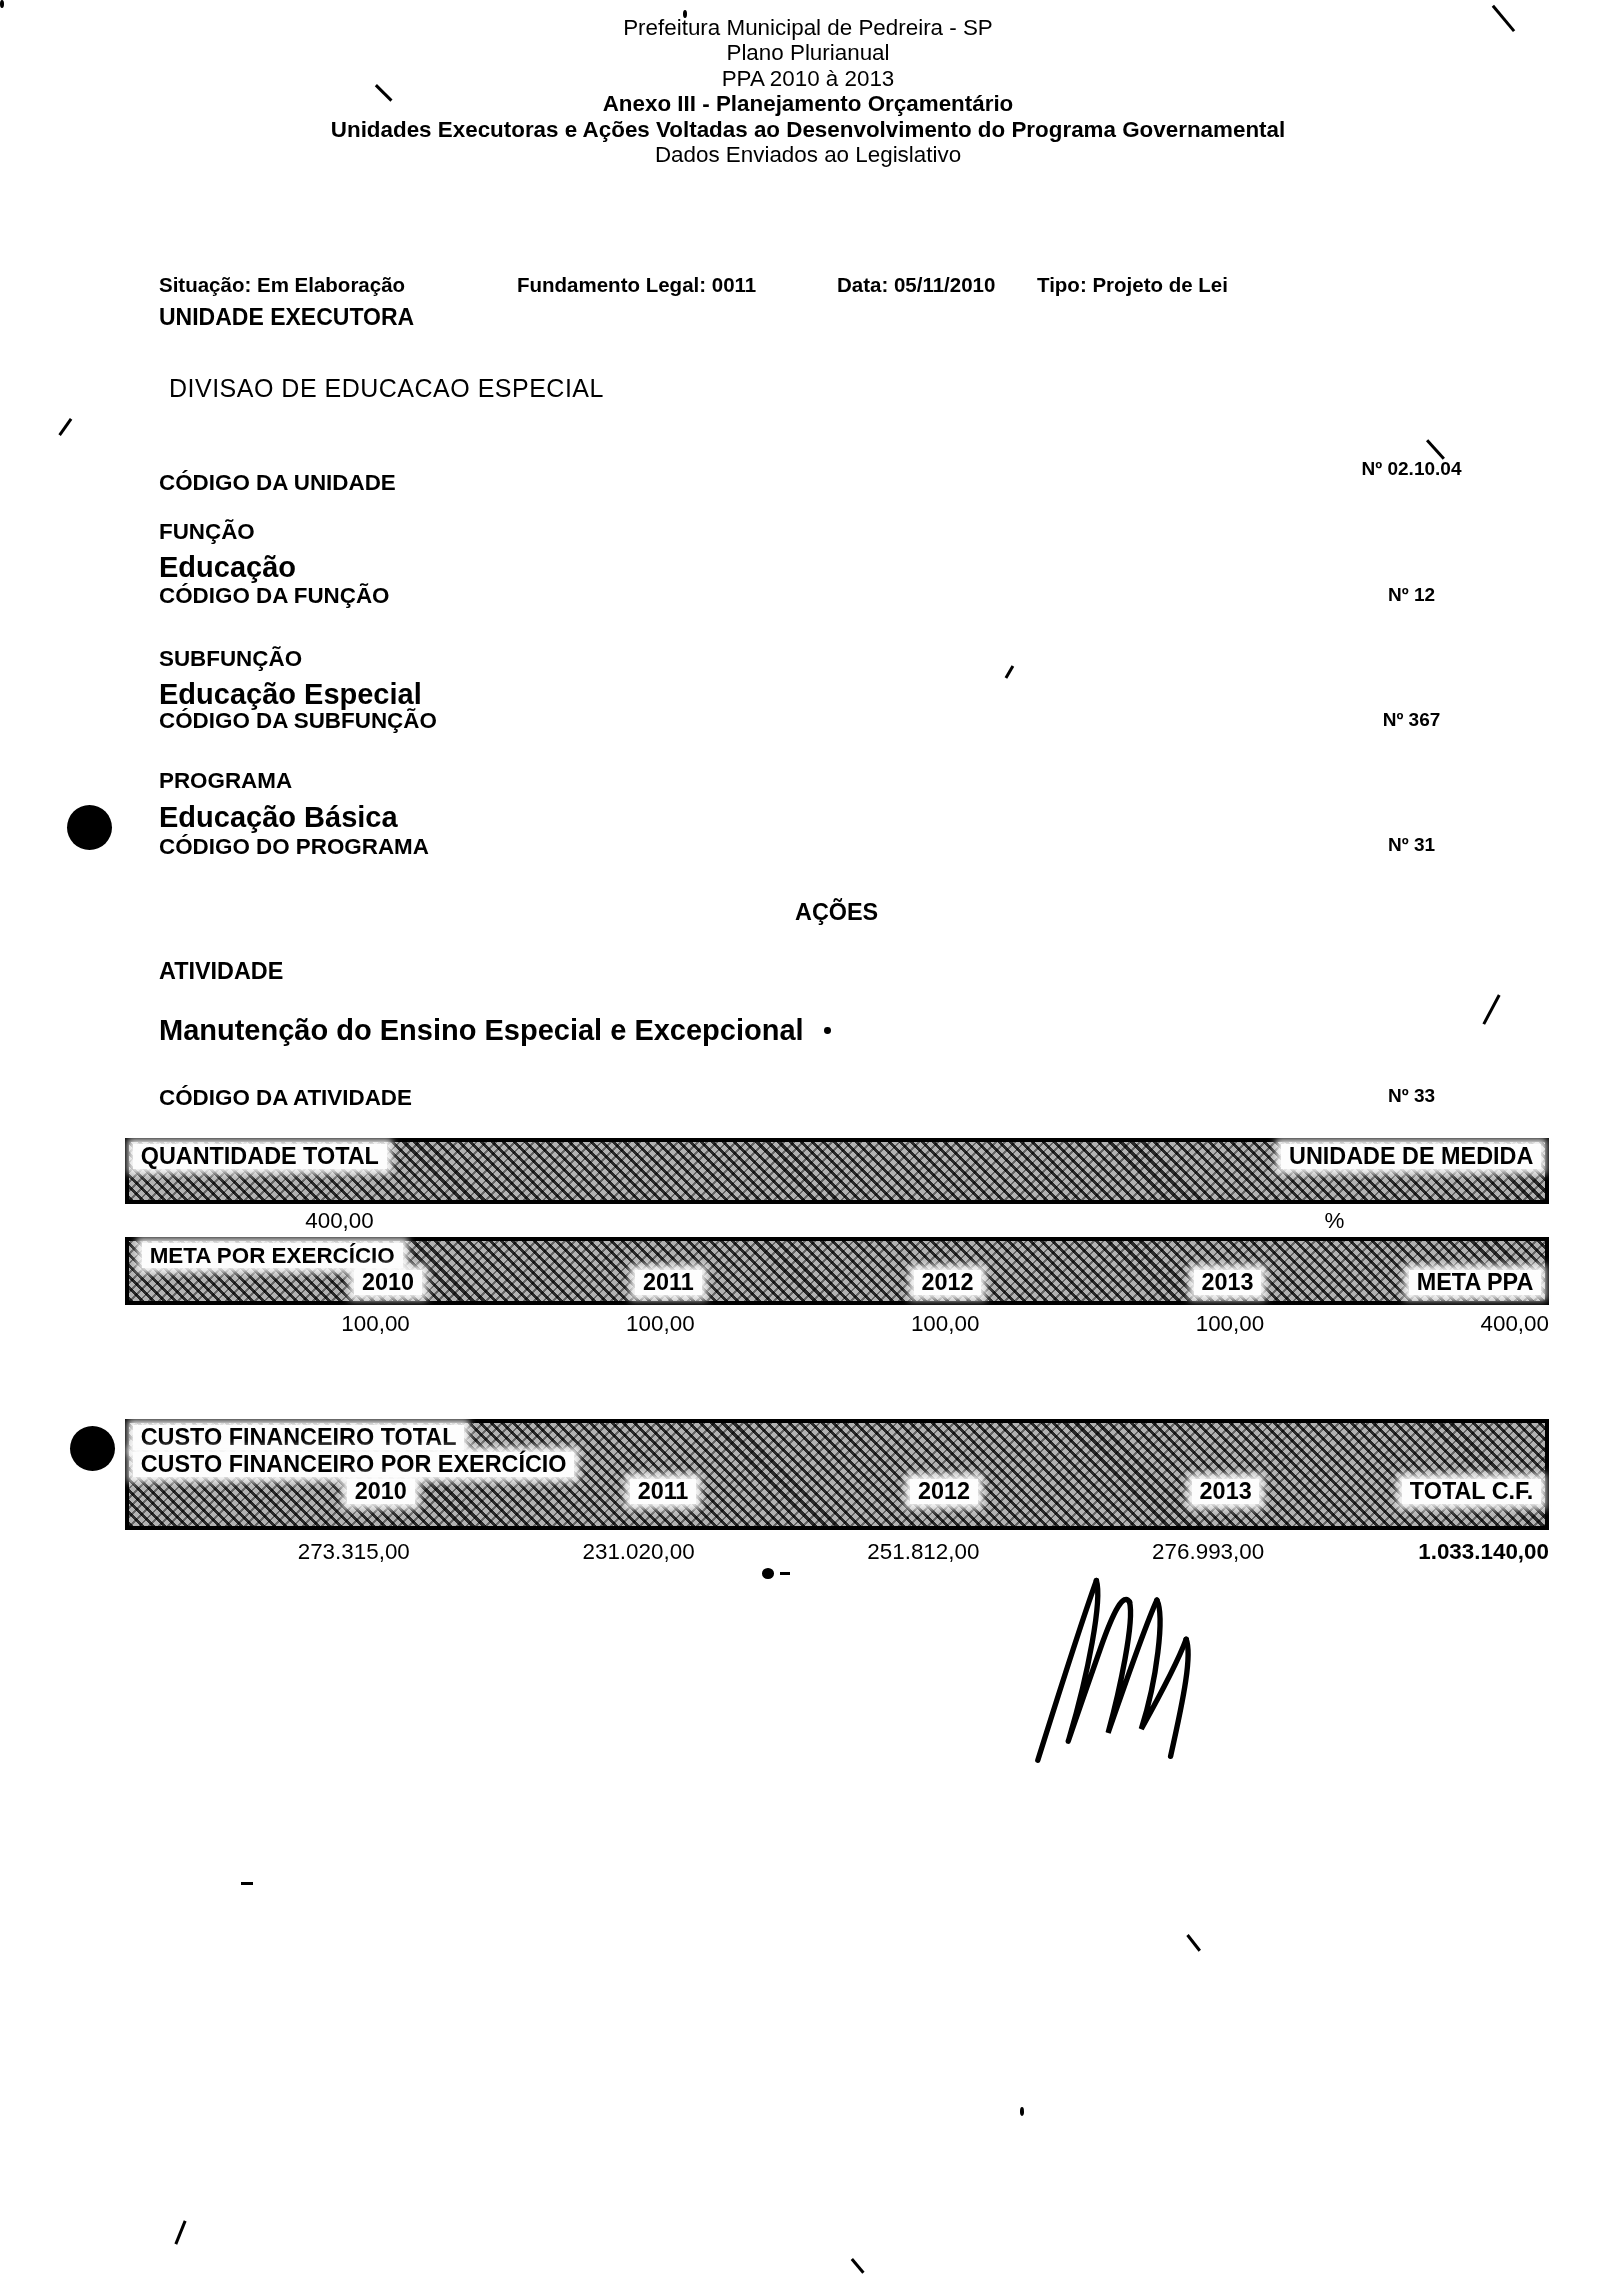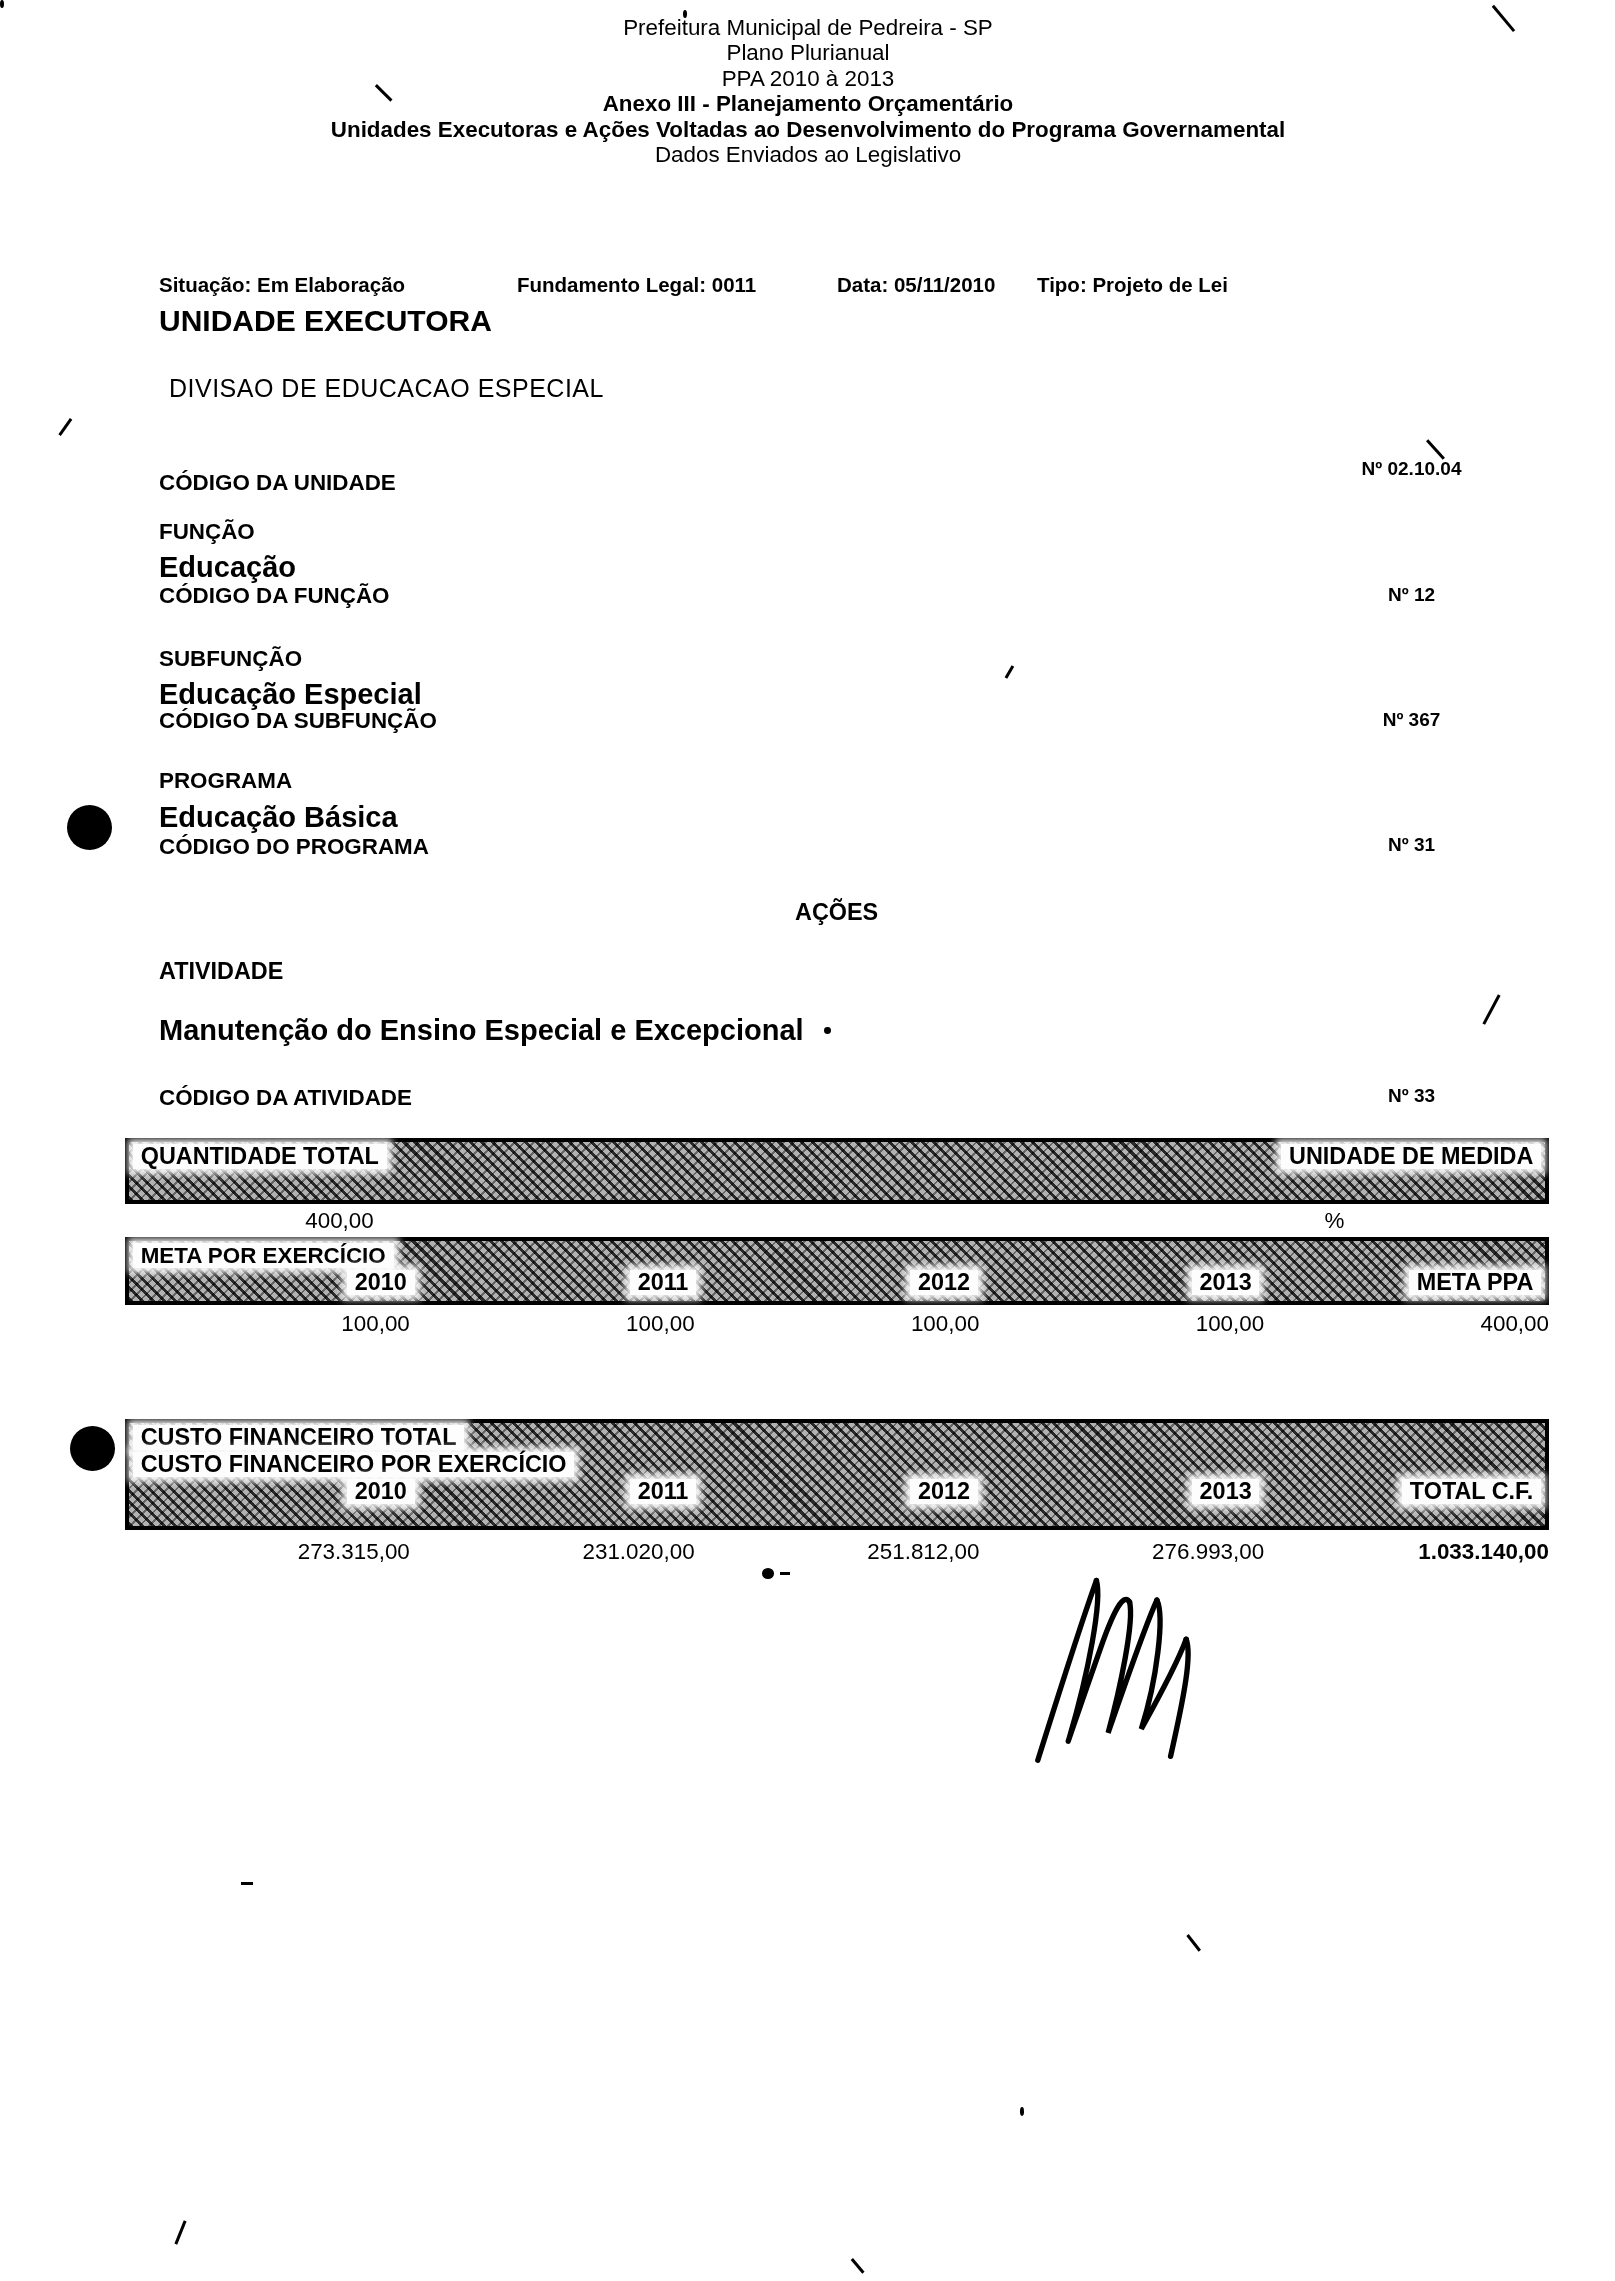--- a/index.html
+++ b/index.html
@@ -65,21 +65,21 @@
     <div class="b">Anexo III - Planejamento Orçamentário</div>
     <div class="b">Unidades Executoras e Ações Voltadas ao Desenvolvimento do Programa Governamental</div>
     <div>Dados Enviados ao Legislativo</div>
   </div>
 
   <div class="abs meta-item" style="left:159px;">Situação: Em Elaboração</div>
   <div class="abs meta-item" style="left:517px;">Fundamento Legal: 0011</div>
   <div class="abs meta-item" style="left:837px;">Data: 05/11/2010</div>
   <div class="abs meta-item" style="left:1037px;">Tipo: Projeto de Lei</div>
 
-  <div class="abs lbl" style="left:159px;top:304px;font-size:30px;">UNIDADE EXECUTORA</div>
+  <div class="abs lbl" style="left:159px;top:304px;font-size:23px;">UNIDADE EXECUTORA</div>
   <div class="abs big" style="left:157px;top:374px;margin-left:12px;">DIVISAO DE EDUCACAO ESPECIAL</div>
 
   <div class="abs lbl" style="left:159px;top:458px;margin-top:12px;">CÓDIGO DA UNIDADE</div>
   <div class="abs numbox" style="top:458px;">Nº 02.10.04</div>
 
   <div class="abs lbl" style="left:159px;top:519px;">FUNÇÃO</div>
   <div class="abs val" style="left:159px;top:551px;">Educação</div>
   <div class="abs lbl" style="left:159px;top:583px;">CÓDIGO DA FUNÇÃO</div>
   <div class="abs numbox" style="top:584px;">Nº 12</div>
 
@@ -102,21 +102,21 @@
   <div class="abs band" style="top:1138px;height:66px;">
     <div class="bandline" style="display:flex;justify-content:space-between;">
       <span class="chip">QUANTIDADE TOTAL</span>
       <span class="chip">UNIDADE DE MEDIDA</span>
     </div>
   </div>
   <div class="abs valsrow" style="top:1208px;height:25px;">
     <div class="abs ctr" style="left:0;width:429px;">400,00</div>
     <div class="abs ctr" style="right:68px;width:293px;">%</div>
   </div>
-  <div class="abs band" style="top:1237px;height:68px;">
+  <div class="abs band" style="top:1237px;height:68px;padding-left:9px;">
     <div class="bandline">
       <span class="chip" style="font-size:22.4px;">META POR EXERCÍCIO</span>
     </div>
     <div class="bandline grid5">
       <div><span class="chip">2010</span></div>
       <div><span class="chip">2011</span></div>
       <div><span class="chip">2012</span></div>
       <div><span class="chip">2013</span></div>
       <div><span class="chip">META PPA</span></div>
     </div>

